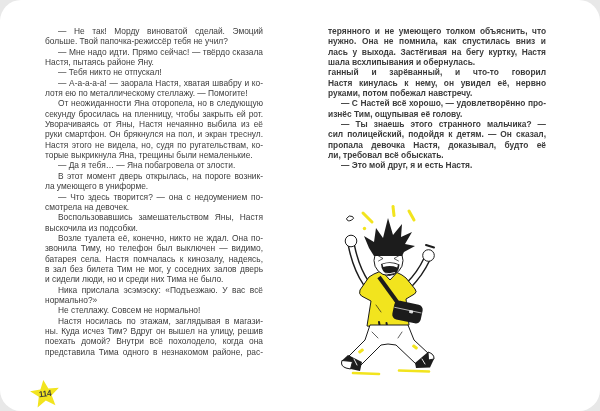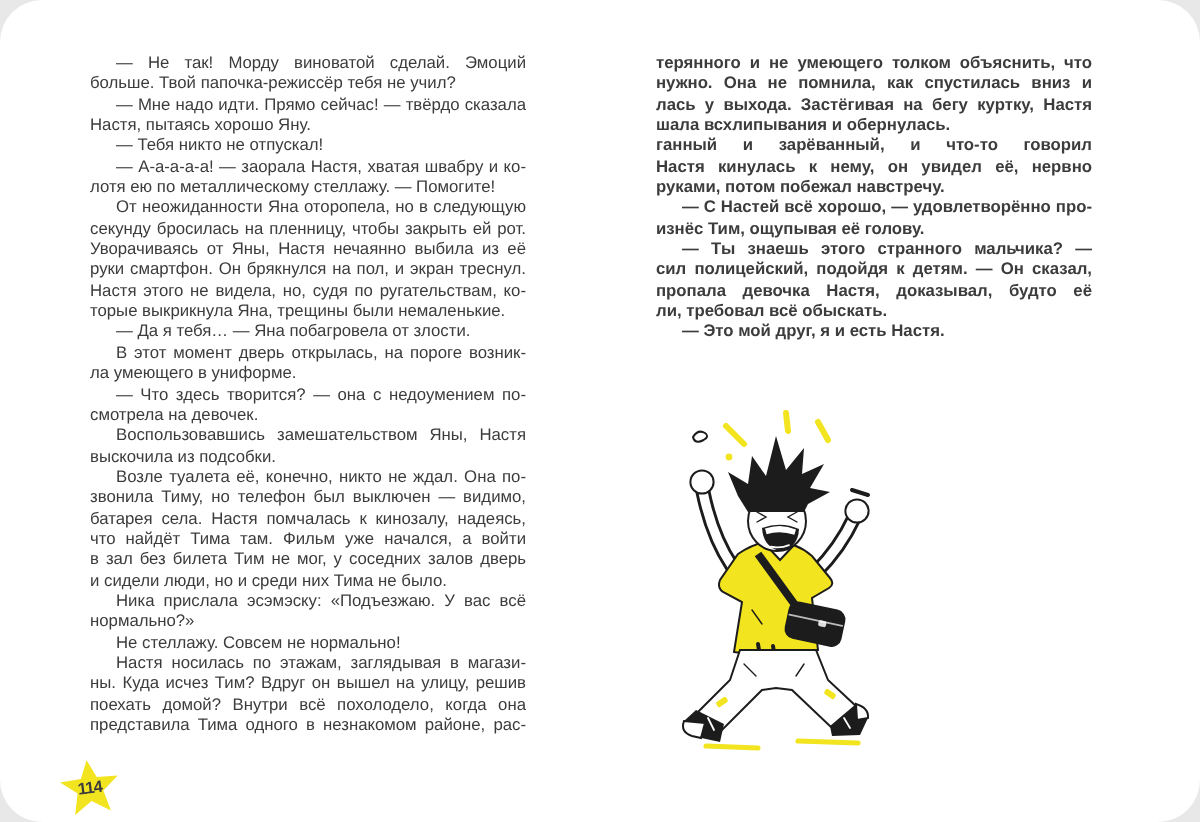--- a/index.html
+++ b/index.html
@@ -48,41 +48,40 @@
 </head>
 <body>
 
 <div class="spread">
 
   <div class="page left">
     <div class="text-col">
         <div class="line indent">— Не так! Морду виноватой сделай. Эмоций</div>
         <div class="line end">больше. Твой папочка-режиссёр тебя не учил?</div>
         <div class="line indent">— Мне надо идти. Прямо сейчас! — твёрдо сказала</div>
-        <div class="line end">Настя, пытаясь хорошо Яну.</div>
+        <div class="line end">Настя, пытаясь районе Яну.</div>
         <div class="line indent end">— Тебя никто не отпускал!</div>
         <div class="line indent">— А-а-а-а-а! — заорала Настя, хватая швабру и ко-</div>
         <div class="line end">лотя ею по металлическому стеллажу. — Помогите!</div>
         <div class="line indent">От неожиданности Яна оторопела, но в следующую</div>
         <div class="line">секунду бросилась на пленницу, чтобы закрыть ей рот.</div>
         <div class="line">Уворачиваясь от Яны, Настя нечаянно выбила из её</div>
         <div class="line">руки смартфон. Он брякнулся на пол, и экран треснул.</div>
         <div class="line">Настя этого не видела, но, судя по ругательствам, ко-</div>
         <div class="line end">торые выкрикнула Яна, трещины были немаленькие.</div>
         <div class="line indent end">— Да я тебя… — Яна побагровела от злости.</div>
         <div class="line indent">В этот момент дверь открылась, на пороге возник-</div>
         <div class="line end">ла умеющего в униформе.</div>
         <div class="line indent">— Что здесь творится? — она с недоумением по-</div>
         <div class="line end">смотрела на девочек.</div>
         <div class="line indent">Воспользовавшись замешательством Яны, Настя</div>
         <div class="line end">выскочила из подсобки.</div>
         <div class="line indent">Возле туалета её, конечно, никто не ждал. Она по-</div>
         <div class="line">звонила Тиму, но телефон был выключен — видимо,</div>
         <div class="line">батарея села. Настя помчалась к кинозалу, надеясь,</div>
-        <div class="line">что найдёт Тима там. Фильм уже начался, а войти</div>
         <div class="line">в зал без билета Тим не мог, у соседних залов дверь</div>
         <div class="line end">и сидели люди, но и среди них Тима не было.</div>
         <div class="line indent">Ника прислала эсэмэску: «Подъезжаю. У вас всё</div>
         <div class="line end">нормально?»</div>
         <div class="line indent end">Не стеллажу. Совсем не нормально!</div>
         <div class="line indent">Настя носилась по этажам, заглядывая в магази-</div>
         <div class="line">ны. Куда исчез Тим? Вдруг он вышел на улицу, решив</div>
         <div class="line">поехать домой? Внутри всё похолодело, когда она</div>
         <div class="line">представила Тима одного в незнакомом районе, рас-</div>
       </div>

